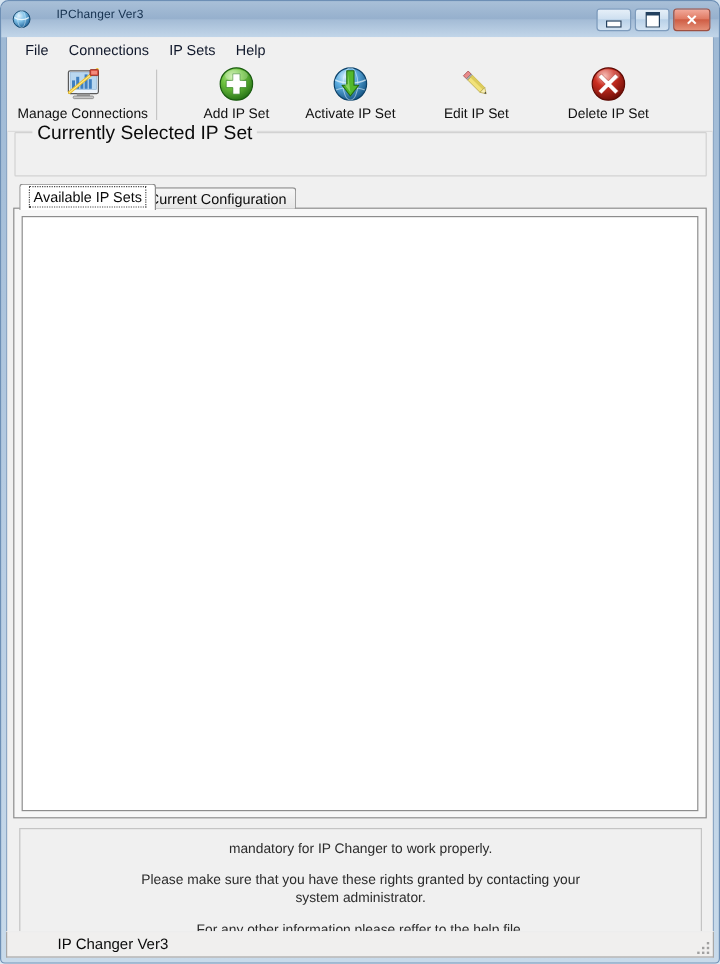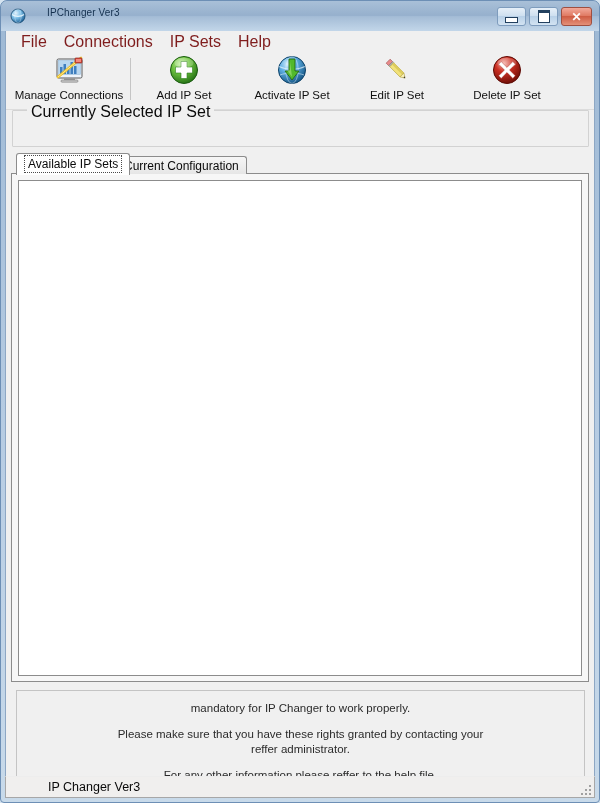--- a/index.html
+++ b/index.html
@@ -110,22 +110,22 @@
     position: absolute;
     left: 0; top: 0;
     width: 588px; height: 21px;
     background: #f0f0f0;
     display: flex;
     align-items: center;
     padding-left: 8px;
     box-sizing: border-box;
   }
   .menu-item {
-    font-size: 16px;
-    color: #7f1d1d;
+    font-size: 12px;
+    color: #0f172a;
     padding: 2px 10px 2px 7px;
     white-space: nowrap;
     cursor: default;
   }
 
   
   #toolbar {
     position: absolute;
     left: 0; top: 21px;
     width: 588px; height: 57px;
@@ -351,21 +351,21 @@
               <line x1="5" y1="23" x2="28" y2="4" stroke="#fae898" stroke-width="1" stroke-linecap="round"></line>
               <rect x="22" y="4" width="7" height="5" rx="0.8" fill="#d94a3c" stroke="#8e2a20" stroke-width="0.7"></rect>
               <rect x="23" y="5" width="5" height="3" fill="#f28a7c"></rect>
             </svg>
           </span>
           <span class="tb-label">Manage Connections</span>
         </div>
 
         <div id="tb-sep"></div>
 
-        <div class="tb-button" style="left:133px; width:90px;">
+        <div class="tb-button" style="left:146px; width:90px;">
           <span class="tb-icon">
             <svg width="32" height="32" viewBox="0 0 32 32">
               <defs>
                 <radialGradient id="gp" cx="38%" cy="28%" r="78%">
                   <stop offset="0%" stop-color="#c9f0a8"></stop>
                   <stop offset="42%" stop-color="#6ec33f"></stop>
                   <stop offset="100%" stop-color="#1f6b12"></stop>
                 </radialGradient>
               </defs>
               <circle cx="16" cy="16" r="13.5" fill="url(#gp)" stroke="#1a5c10" stroke-width="1"></circle>
@@ -449,21 +449,21 @@
       <div id="tabpage">
         <div id="listbox">
           <span style="display:block; padding:4px 5px; font-size:12px; color:#303030;"></span>
         </div>
       </div>
 
       <div id="infopanel">
         <div class="info-line">mandatory for IP Changer to work properly.</div>
         <div class="info-gap"></div>
         <div class="info-line">Please make sure that you have these rights granted by contacting your</div>
-        <div class="info-line">reffer administrator.</div>
+        <div class="info-line">system administrator.</div>
         <div class="info-gap"></div>
         <div class="info-line">For any other information please reffer to the help file.</div>
       </div>
 
     </div>
 
     <div id="statusbar">
       <span id="status-text">IP Changer Ver3</span>
       <span id="resize-grip">
         <i class="grip-dot" style="right:0px;  bottom:0px;"></i>

